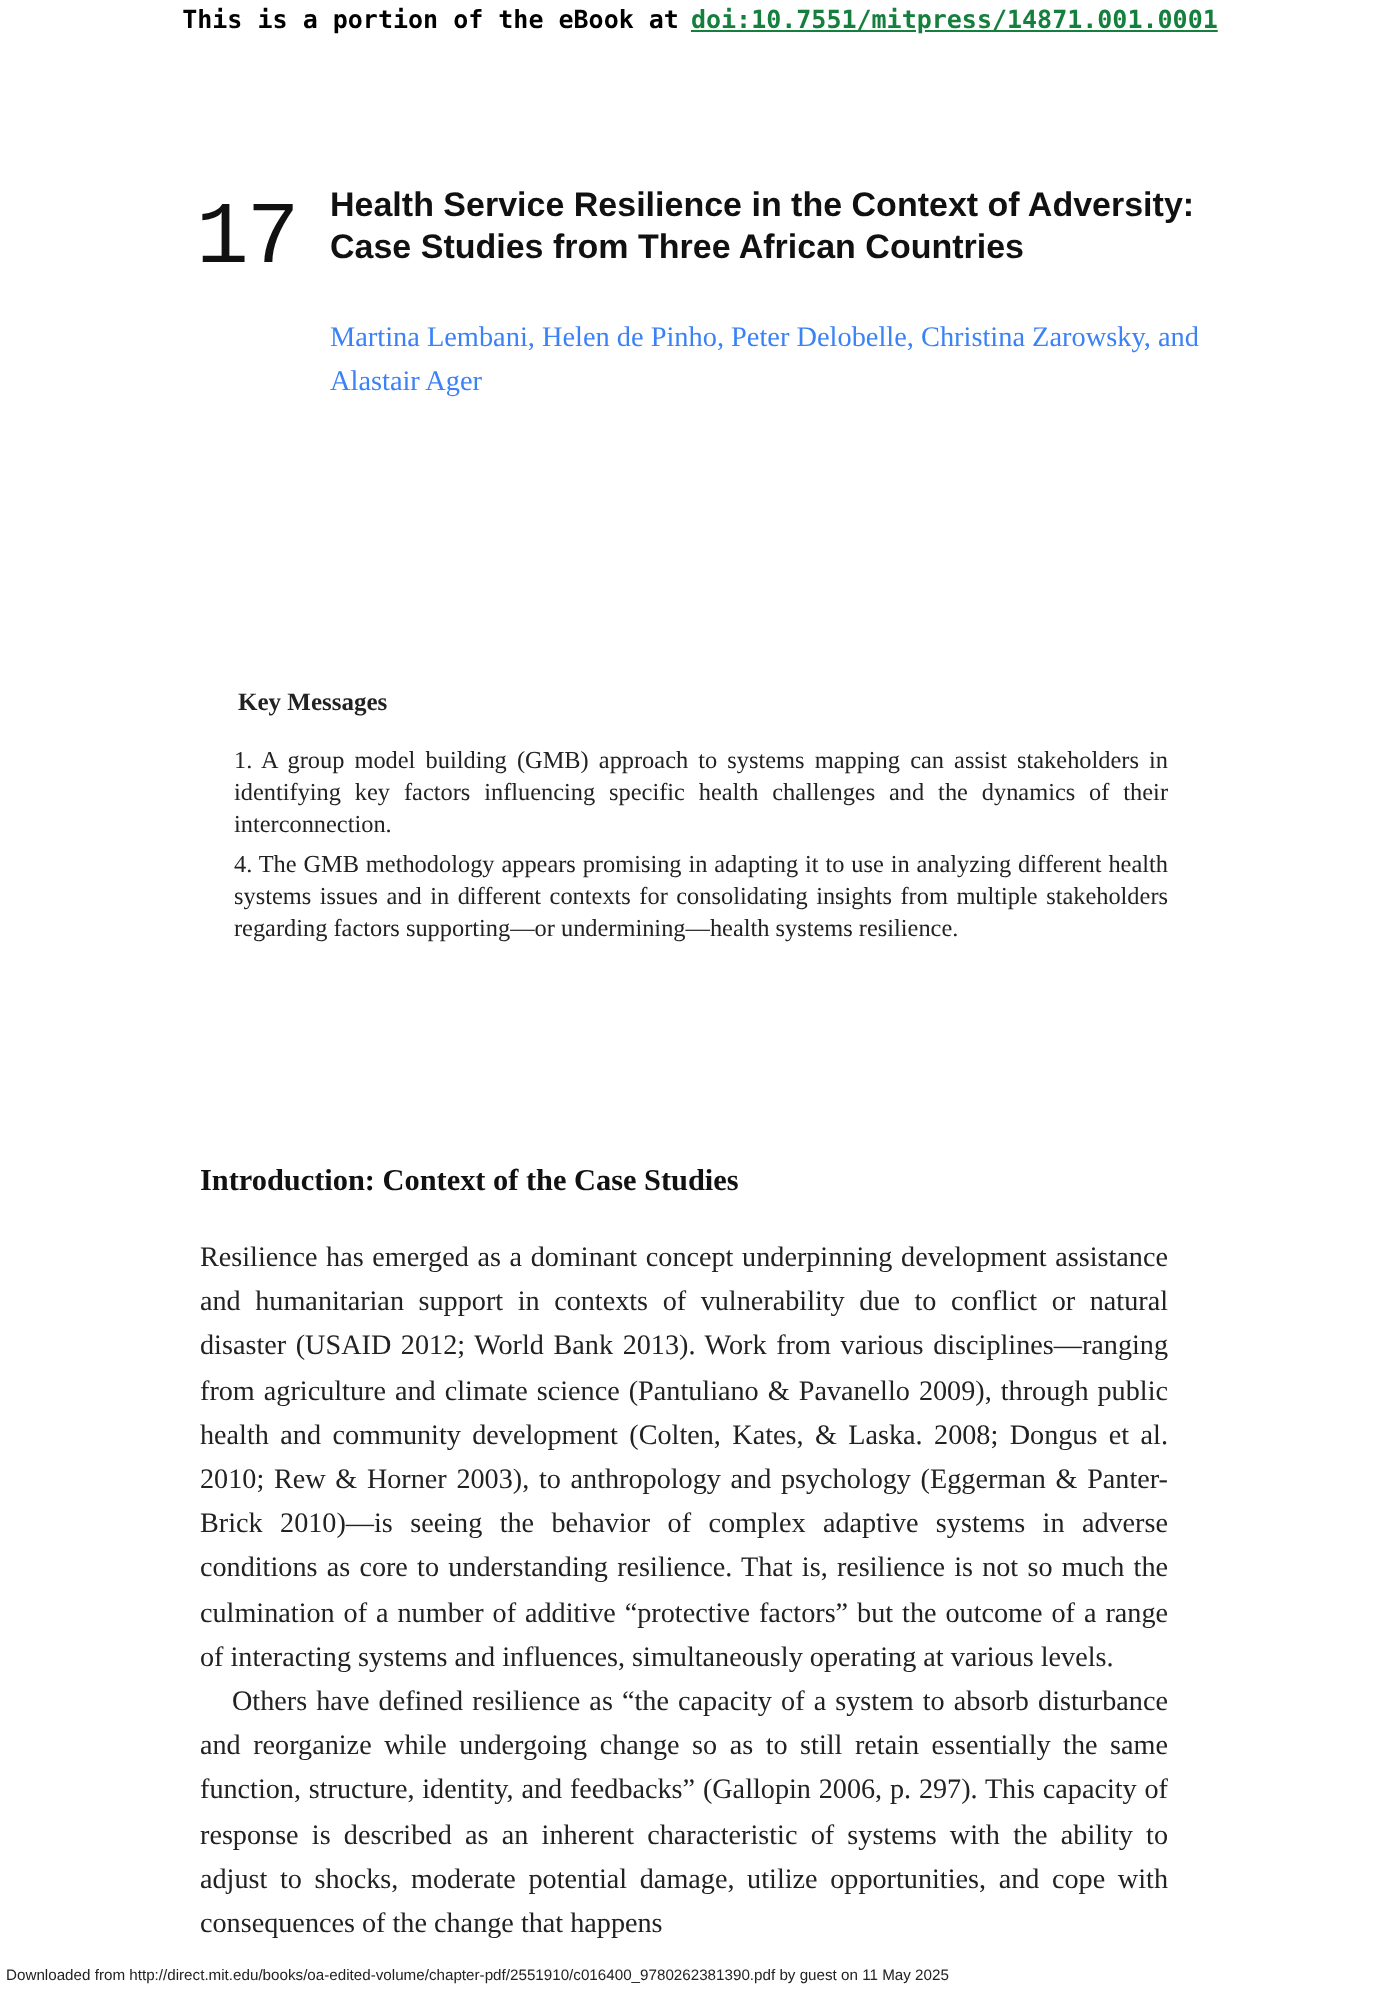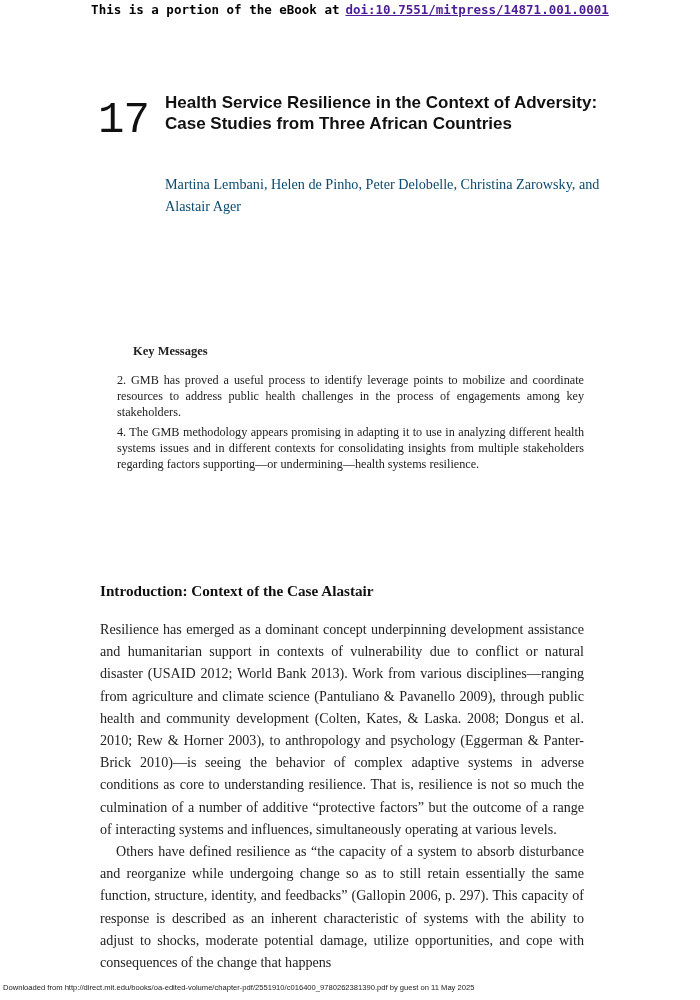--- a/index.html
+++ b/index.html
@@ -1,27 +1,27 @@
 <!DOCTYPE html>
 <html><head>
 <meta charset="utf-8">
 <style>
   html, body { margin: 0; padding: 0; background: #ffffff; }
   body { width: 700px; height: 1000px; position: relative; overflow: hidden; color: #1a1a1a; }
   .banner { position: absolute; top: 2px; left: 0; width: 700px; text-align: center;
     font-family: "DejaVu Sans Mono", monospace; font-weight: bold; font-size: 12.5px; color: #000; white-space: nowrap; }
-  .banner a { color: #4c1d95; text-decoration: underline; margin-left: 6px; }
+  .banner a { color: #15803d; text-decoration: underline; margin-left: 6px; }
   .chapter-num { position: absolute; left: 98px; top: 64px; font-family: Liberation Mono, monospace;
     font-size: 44px; line-height: 56px; color: #111; letter-spacing: -1px; margin-top: 28px; }
   .chapter-title { position: absolute; left: 165px; top: 92px; width: 440px; font-family: Liberation Sans, sans-serif;
     font-weight: bold; font-size: 17px; line-height: 21px; color: #111; }
   .authors { position: absolute; left: 165px; top: 158px; width: 440px; font-family: "Liberation Serif", serif;
-    font-size: 14.2px; line-height: 22px; color: #0c4a6e; margin-top: 15px; }
+    font-size: 14.2px; line-height: 22px; color: #3b82f6; }
   .key { position: absolute; left: 117px; top: 344px; width: 467px; font-family: "Liberation Serif", serif; color: #222; }
-  .key-title { font-weight: bold; font-size: 12.5px; margin: 0 0 14px 16px; }
+  .key-title { font-weight: bold; font-size: 12.5px; margin: 0 0 14px 2px; }
   .key-item { font-size: 12.2px; line-height: 15.8px; text-align: justify; margin: 0 0 5px 0; }
   .intro-heading { position: absolute; left: 100px; top: 582px; font-family: "Liberation Serif", serif; font-weight: bold;
     font-size: 15.2px; color: #111; }
   .body-text { position: absolute; left: 100px; top: 618px; width: 484px; font-family: "Liberation Serif", serif;
     font-size: 14.1px; line-height: 22.2px; color: #222; text-align: justify; }
   .body-text p { margin: 0; }
   .body-text p.indent { text-indent: 16px; }
   .footer { position: absolute; left: 3px; top: 983px; font-family: "Liberation Sans", sans-serif; font-size: 7.6px; color: #222; white-space: nowrap; }
 </style>
 </head>
@@ -30,24 +30,24 @@
 <div class="banner">
   <span>This is a portion of the eBook at</span><a>doi:10.7551/mitpress/14871.001.0001</a>
 </div>
 
 <div class="chapter-num">17</div>
 <div class="chapter-title">Health Service Resilience in the Context of Adversity: Case Studies from Three African Countries</div>
 <div class="authors">Martina Lembani, Helen de Pinho, Peter Delobelle, Christina Zarowsky, and Alastair Ager</div>
 
 <div class="key">
   <div class="key-title">Key Messages</div>
-  <p class="key-item">2.  GMB has proved a useful process to identify leverage points to mobilize and coordinate resources to address public health challenges in the process of engagements among key stakeholders.</p>
+  <p class="key-item">1.  A group model building (GMB) approach to systems mapping can assist stakeholders in identifying key factors influencing specific health challenges and the dynamics of their interconnection.</p>
   <p class="key-item">4.  The GMB methodology appears promising in adapting it to use in analyzing different health systems issues and in different contexts for consolidating insights from multiple stake­holders regarding factors supporting—or undermining—health systems resilience.</p>
 </div>
 
-<div class="intro-heading">Introduction: Context of the Case Alastair</div>
+<div class="intro-heading">Introduction: Context of the Case Studies</div>
 
 <div class="body-text">
   <p>Resilience has emerged as a dominant concept underpinning development assistance and humanitarian support in contexts of vulnerability due to conflict or natural disaster (USAID 2012; World Bank 2013). Work from various disciplines—ranging from agriculture and climate science (Pantuliano &amp; Pavanello 2009), through public health and community development (Colten, Kates, &amp; Laska. 2008; Dongus et al. 2010; Rew &amp; Horner 2003), to anthropology and psychology (Eggerman &amp; Panter-Brick 2010)—is seeing the behavior of complex adaptive systems in adverse conditions as core to understanding resilience. That is, resilience is not so much the culmination of a number of additive “protective factors” but the outcome of a range of interacting systems and influences, simultaneously operating at various levels.</p>
   <p class="indent">Others have defined resilience as “the capacity of a system to absorb disturbance and reorganize while undergoing change so as to still retain essentially the same function, struc­ture, identity, and feedbacks” (Gallopin 2006, p. 297). This capacity of response is described as an inherent characteristic of systems with the ability to adjust to shocks, moderate potential damage, utilize opportunities, and cope with consequences of the change that happens</p>
 </div>
 
 <div class="footer">Downloaded from http://direct.mit.edu/books/oa-edited-volume/chapter-pdf/2551910/c016400_9780262381390.pdf by guest on 11 May 2025</div>
 
 </body></html>

